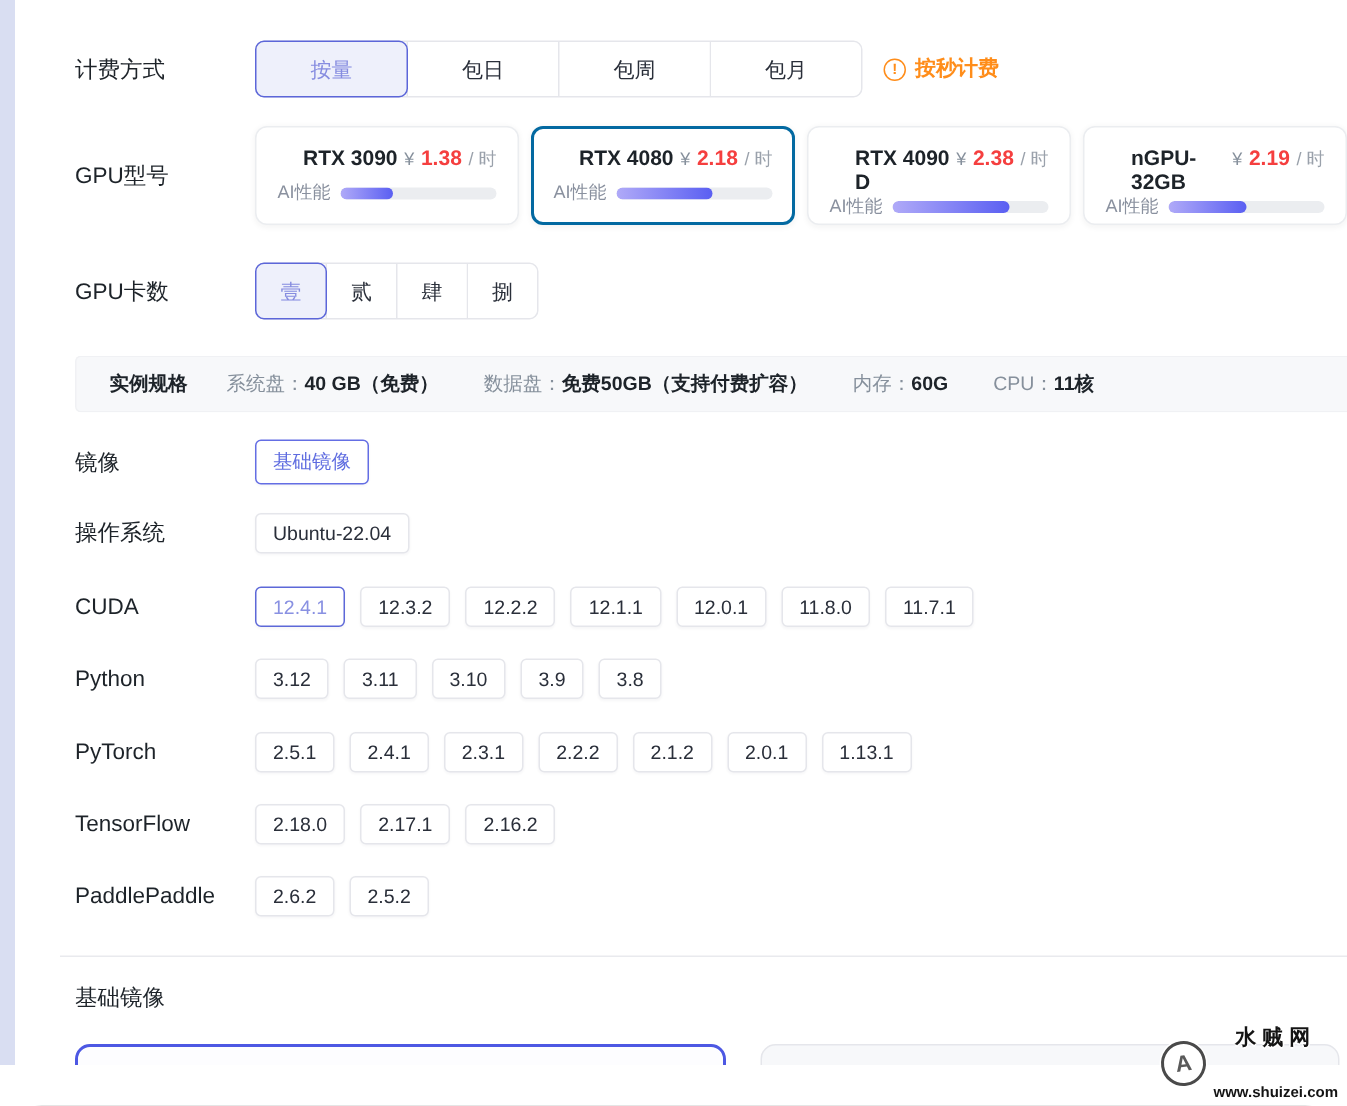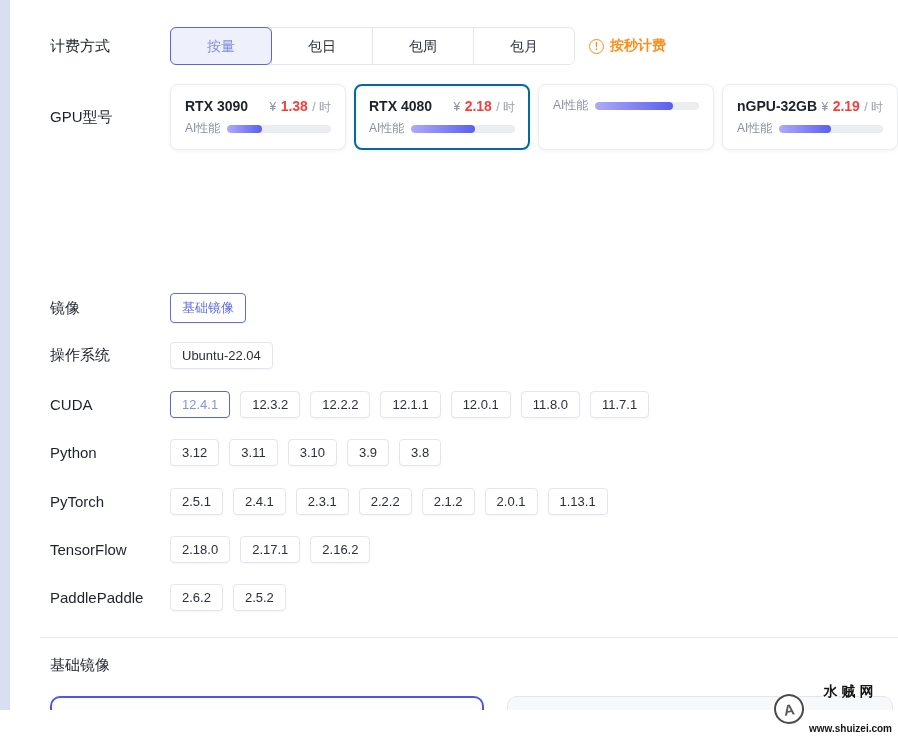--- a/index.html
+++ b/index.html
@@ -28,21 +28,21 @@
     font-size:14px; font-weight:700; }
   .notice-icon { width:15px; height:15px; border:1.5px solid #ff8d1a; border-radius:50%;
     display:inline-flex; align-items:center; justify-content:center; font-size:10px; font-weight:700; }
 
   
   .gpu-cards { display:flex; gap:8px; }
   .gpu-card { width:176px; height:66px; background:#fff; border:1px solid #ebedf0; border-radius:8px;
     box-shadow:0 1px 4px rgba(31,35,41,.06); padding:12px 14px; display:flex; flex-direction:column;
     justify-content:space-between; cursor:pointer; }
   .gpu-card.selected { border:2px solid #0369a1; padding:11px 13px; }
-  .gpu-head { display:flex; justify-content:space-between; align-items:baseline; }
+  .gpu-head { display:flex; justify-content:space-between; align-items:baseline;margin-left:17px; }
   .gpu-name { font-size:14px; font-weight:700; color:#1d2329; }
   .gpu-price { white-space:nowrap; }
   .gpu-price .cur { font-size:12px; color:#86909c; }
   .gpu-price .val { font-size:14px; font-weight:700; color:#f53f3f; }
   .gpu-price .unit { font-size:12px; color:#9aa1ab; }
   .gpu-perf { display:flex; align-items:center; gap:7px;text-align:center; }
   .perf-label { font-size:12px; color:#8a919f; flex-shrink:0; }
   .perf-track { flex:1; height:8px; border-radius:4px; background:#ebedf0; overflow:hidden; }
   .perf-fill { display:block; height:100%; border-radius:4px;
     background:linear-gradient(90deg,#b0aaf8,#5a5ff2); }
@@ -144,20 +144,24 @@
             </div>
             <div class="gpu-perf">
               <span class="perf-label">AI性能</span>
               <span class="perf-track">
                 <span class="perf-fill" style="width: 61%;"></span>
               </span>
             </div>
           </div>
 
           <div class="gpu-card">
+            <div class="gpu-head">
+              <span class="gpu-name">RTX 4090 D</span>
+              <span class="gpu-price"><span class="cur">¥</span> <span class="val">2.38</span> <span class="unit">/ 时</span></span>
+            </div>
             <div class="gpu-perf">
               <span class="perf-label">AI性能</span>
               <span class="perf-track">
                 <span class="perf-fill" style="width: 75%;"></span>
               </span>
             </div>
           </div>
 
           <div class="gpu-card">
             <div class="gpu-head">
@@ -167,21 +171,47 @@
             <div class="gpu-perf">
               <span class="perf-label">AI性能</span>
               <span class="perf-track">
                 <span class="perf-fill" style="width: 50%;"></span>
               </span>
             </div>
           </div>
         </div>
     </div>
 
-
+    <div class="row row-count">
+      <div class="row-label">GPU卡数</div>
+      <div class="seg-group seg-narrow">
+
+          <button class="seg-option selected">壹</button>
+
+          <button class="seg-option">贰</button>
+
+          <button class="seg-option">肆</button>
+
+          <button class="seg-option">捌</button>
+        </div>
+    </div>
+
+    <div class="spec-bar">
+      <span class="spec-title">实例规格</span>
+      <span style="display:flex;">
+
+          <span class="spec-item"><span class="spec-k">系统盘：</span><span class="spec-v">40 GB（免费）</span></span>
+
+          <span class="spec-item"><span class="spec-k">数据盘：</span><span class="spec-v">免费50GB（支持付费扩容）</span></span>
+
+          <span class="spec-item"><span class="spec-k">内存：</span><span class="spec-v">60G</span></span>
+
+          <span class="spec-item"><span class="spec-k">CPU：</span><span class="spec-v">11核</span></span>
+        </span>
+    </div>
 
     <div class="row row-image">
       <div class="row-label">镜像</div>
       <button class="chip accent">基础镜像</button>
     </div>
 
     <div class="row row-os">
       <div class="row-label">操作系统</div>
       <button class="chip">Ubuntu-22.04</button>
     </div>

